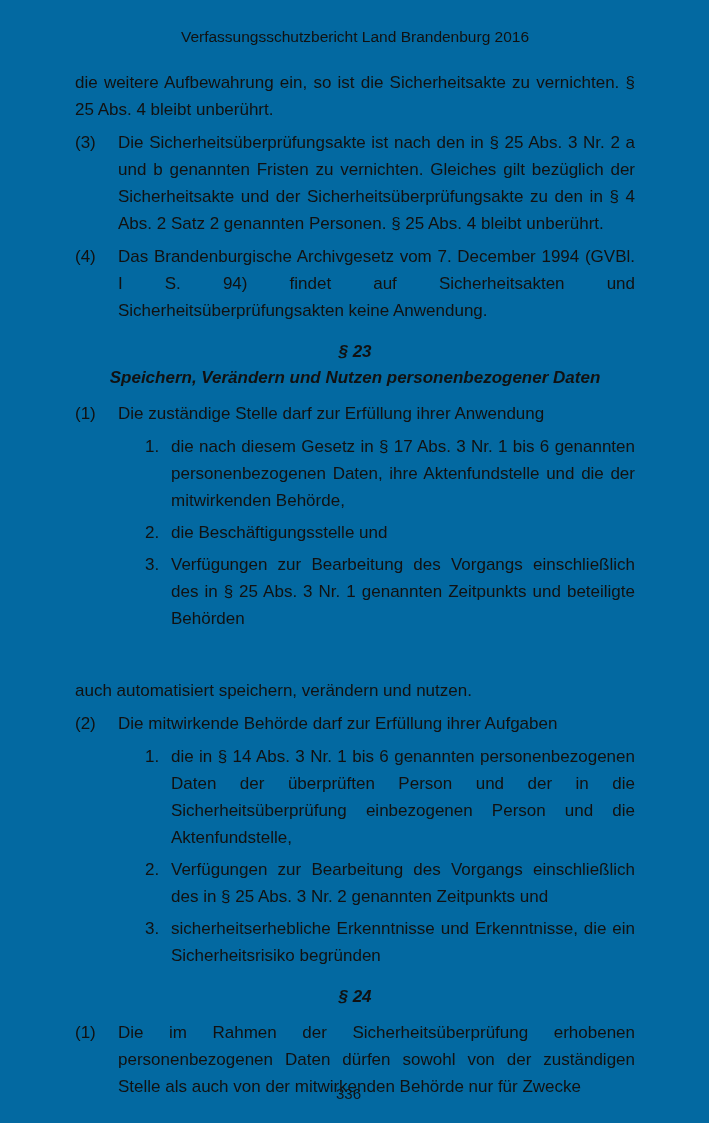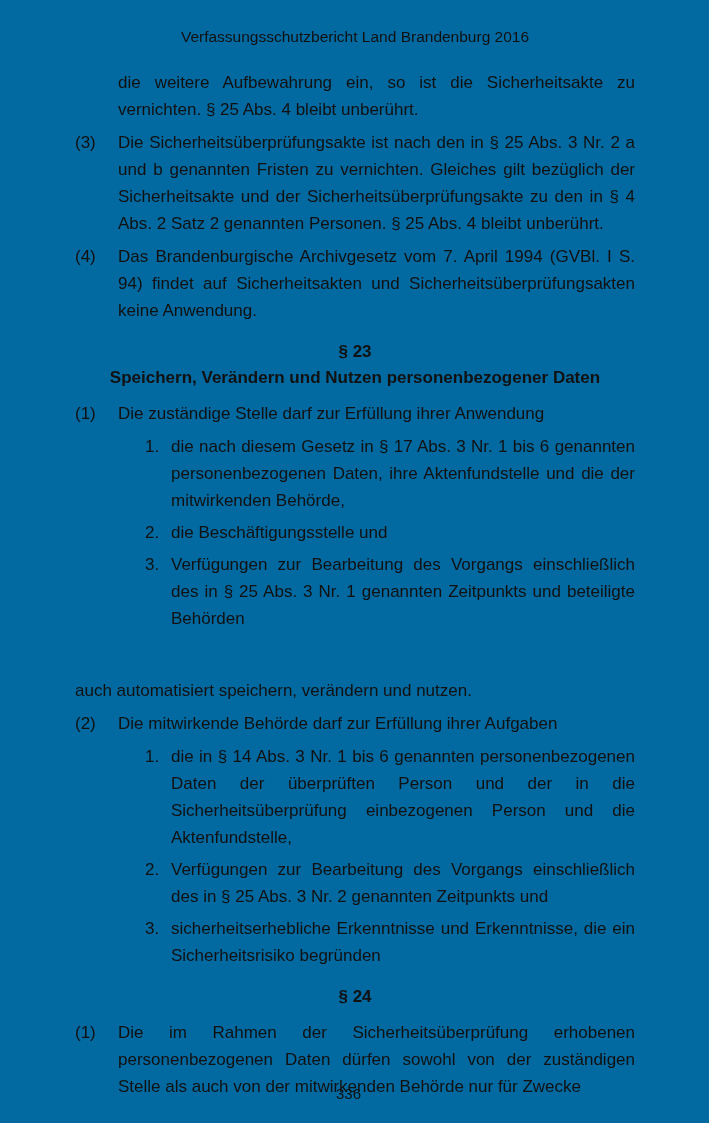--- a/index.html
+++ b/index.html
@@ -18,33 +18,34 @@
     overflow: hidden;
   }
   .running-header {
     font-size: 15.5px;
     line-height: 20px;
     text-align: center;
     margin-bottom: 22px;
   }
   .para, .subitem { font-size: 17px; line-height: 27px; }
   .para { margin-bottom: 6px; }
-  .cont { margin-left: 43px; text-align: justify; hyphens: auto; }
+  .cont { text-align: justify; hyphens: auto; }
   .hang { display: flex; }
   .marker { flex: 0 0 43px; }
   .ptext { flex: 1 1 auto; text-align: justify; hyphens: auto; }
   .flush { text-align: justify; hyphens: auto; margin-top: 45px; }
   .subitem { display: flex; margin-left: 70px; margin-bottom: 5px; }
   .submarker { flex: 0 0 26px; }
   .section-head {
     font-weight: bold;
     font-size: 17px;
     line-height: 26px;
     text-align: center;
     margin: 15px 0 9px 0;
+    font-style: italic;
   }
   .page-number {
     position: absolute;
     left: 0; right: 12px; bottom: 20px;
     text-align: center;
     font-size: 15px;
     line-height: 18px;
   }
 </style>
 </head>
@@ -56,21 +57,21 @@
 
   <div class="para cont">die weitere Aufbewahrung ein, so ist die Sicherheitsakte zu vernichten. § 25 Abs. 4 bleibt unberührt.</div>
 
   <div class="para hang">
     <span class="marker">(3)</span>
     <div class="ptext">Die Sicherheitsüberprüfungsakte ist nach den in § 25 Abs. 3 Nr. 2 a und b genannten Fristen zu vernichten. Gleiches gilt bezüglich der Sicherheitsakte und der Sicherheitsüberprüfungsakte zu den in § 4 Abs. 2 Satz 2 genannten Personen. § 25 Abs. 4 bleibt unberührt.</div>
   </div>
 
   <div class="para hang">
     <span class="marker">(4)</span>
-    <div class="ptext">Das Brandenburgische Archivgesetz vom 7. April 1994 (GVBl. I S. 94) findet auf Sicherheitsakten und Sicherheitsüberprüfungsakten keine Anwendung.</div>
+    <div class="ptext">Das Brandenburgische Archivgesetz vom 7. December 1994 (GVBl. I S. 94) findet auf Sicherheitsakten und Sicherheitsüberprüfungsakten keine Anwendung.</div>
   </div>
 
   <div class="section-head">
     <div>§ 23</div>
     <div>Speichern, Verändern und Nutzen personenbezogener Daten</div>
   </div>
 
   <div class="para hang">
     <span class="marker">(1)</span>
     <div class="ptext">Die zuständige Stelle darf zur Erfüllung ihrer Anwendung</div>

